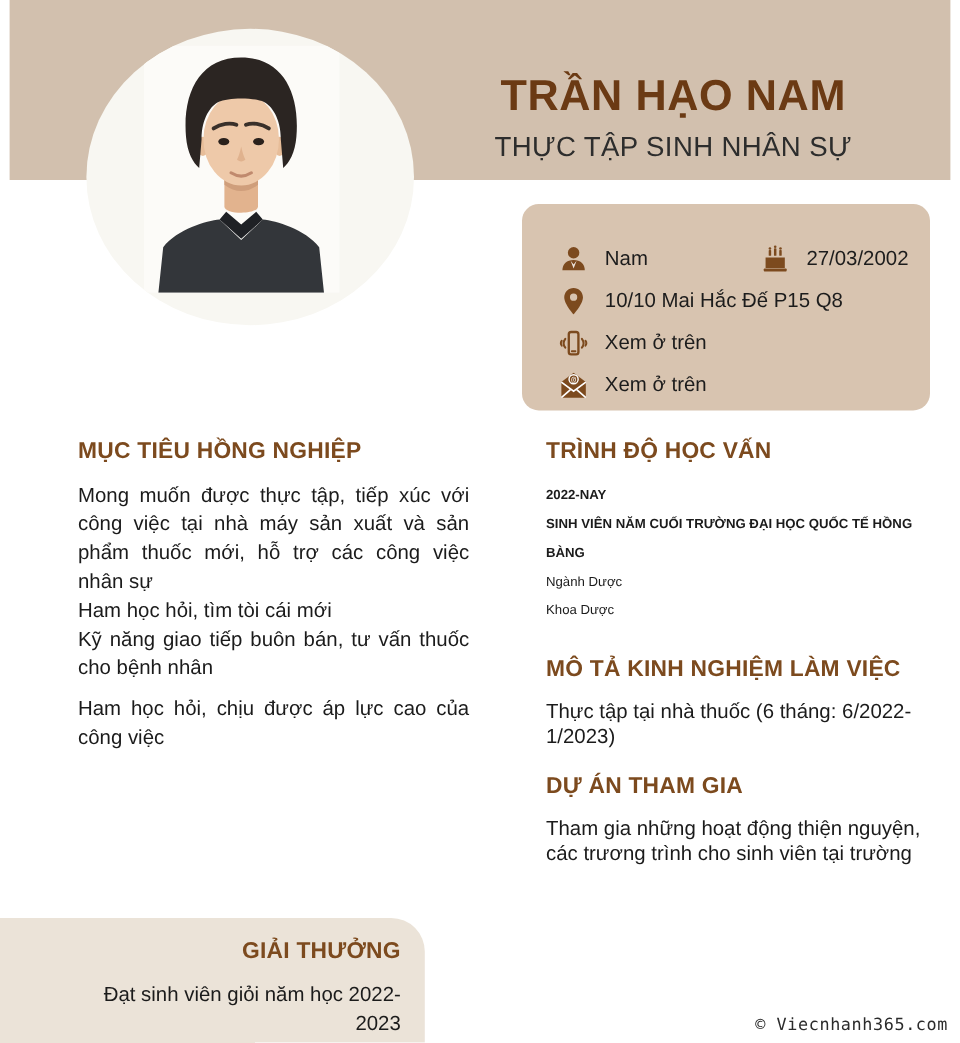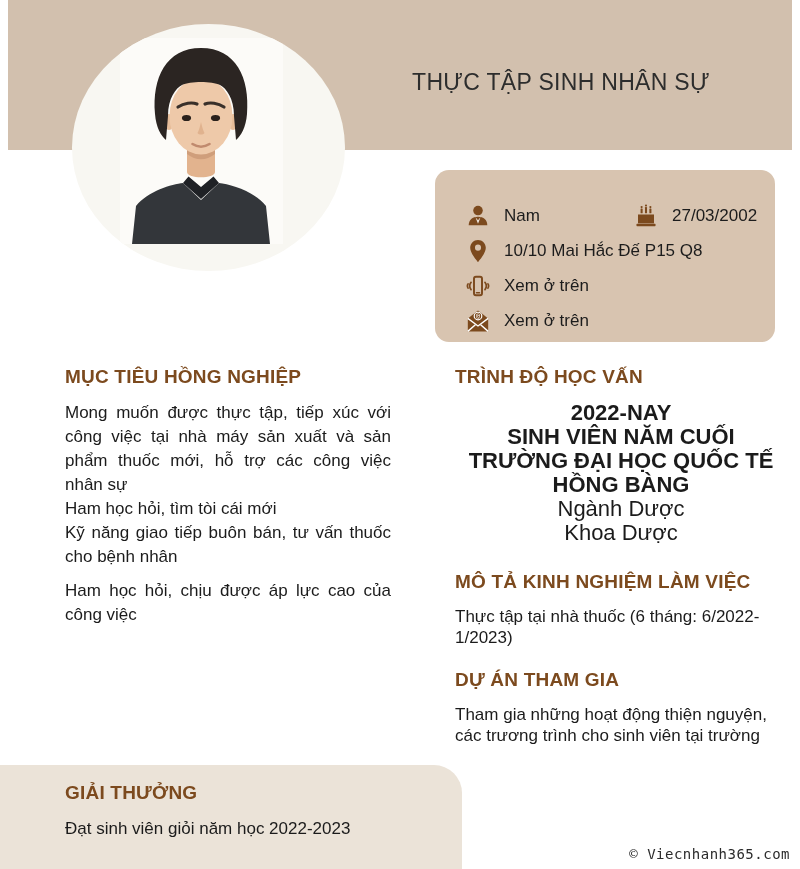--- a/index.html
+++ b/index.html
@@ -33,29 +33,29 @@
   .cell{display:flex;align-items:center;gap:13px;}
   .cell.first{width:168px;}
   .icn{width:26px;height:26px;flex:0 0 26px;display:block;}
   
   .left-col{position:absolute;left:65px;top:366px;width:326px;}
   .right-col{position:absolute;left:455px;top:366px;width:332px;}
   h3.sec{font-size:19px;font-weight:bold;color:var(--accent);margin:0 0 13px;letter-spacing:.2px;}
   .left-col p{margin:0;font-size:17px;line-height:24px;text-align:justify;}
   .skills-h{margin-top:46px !important;}
   .sk{margin-bottom:10px !important;}
-  .edu-line{font-size:22px;line-height:24px;text-align:center;}
+  .edu-line{font-size:11px;line-height:24px;}
   .bold{font-weight:bold;}
   .right-col p{margin:0;font-size:17px;line-height:21px;}
   .exp-h{margin-top:26px !important;}
   .proj-h{margin-top:21px !important;}
   
   .award{
-    position:absolute;left:0;top:765px;width:462px;height:104px;background:var(--award);
-    border-radius:0 28px 0 0;padding:17px 20px 0 65px;
+    position:absolute;left:0;top:765px;width:354px;height:104px;background:var(--award);
+    border-radius:0 28px 0 0;padding:17px 20px 0 65px;text-align:right;
   }
   .award p{margin:0;font-size:17px;line-height:24px;}
   
   .watermark{
     position:absolute;right:10px;bottom:7px;font-family:"DejaVu Sans Mono",monospace;
     font-size:14px;color:#2b2b2b;letter-spacing:.5px;
   }
 </style>
 </head>
 <body>
@@ -78,20 +78,21 @@
       <ellipse cx="66.5" cy="80" rx="4.6" ry="3.1" fill="#2a211c"></ellipse>
       <ellipse cx="95.5" cy="80" rx="4.6" ry="3.1" fill="#2a211c"></ellipse>
       <path d="M81 84c-1 5-2.5 9-3.5 11 1.5 2 5.5 2 7 0-1-2-2.5-6-3.5-11z" fill="#e0b28e"></path>
       <path d="M72.5 106c5.5 3.5 11.5 3.5 17 0" stroke="#c08a6e" stroke-width="2.6" fill="none" stroke-linecap="round"></path>
       <path d="M12 206l4-38c12-15 36-22 47-23l18 17 18-17c11 1 35 8 47 23l4 38z" fill="#33363a"></path>
       <path d="M63 145l18 16 18-16-5.5-6.5L81 149l-12.5-10.5z" fill="#1f2125"></path>
     </svg>
   </div>
 
   <div class="header-text">
+    <div class="name">TRẦN HẠO NAM</div>
     <div class="job-title">THỰC TẬP SINH NHÂN SỰ</div>
   </div>
 
   <div class="info-box">
     <div class="info-row">
       <div class="cell first">
         <svg class="icn" viewBox="0 0 24 24">
           <circle cx="12" cy="7" r="4.4" fill="#7c4a1e"></circle>
           <path d="M12 12.6c-5.2 0-8.6 3-8.6 7.9h17.2c0-4.9-3.4-7.9-8.6-7.9z" fill="#7c4a1e"></path>
           <path d="M9.7 13.2 12 16l2.3-2.8-2.3 6z" fill="#fff" opacity=".85"></path>

